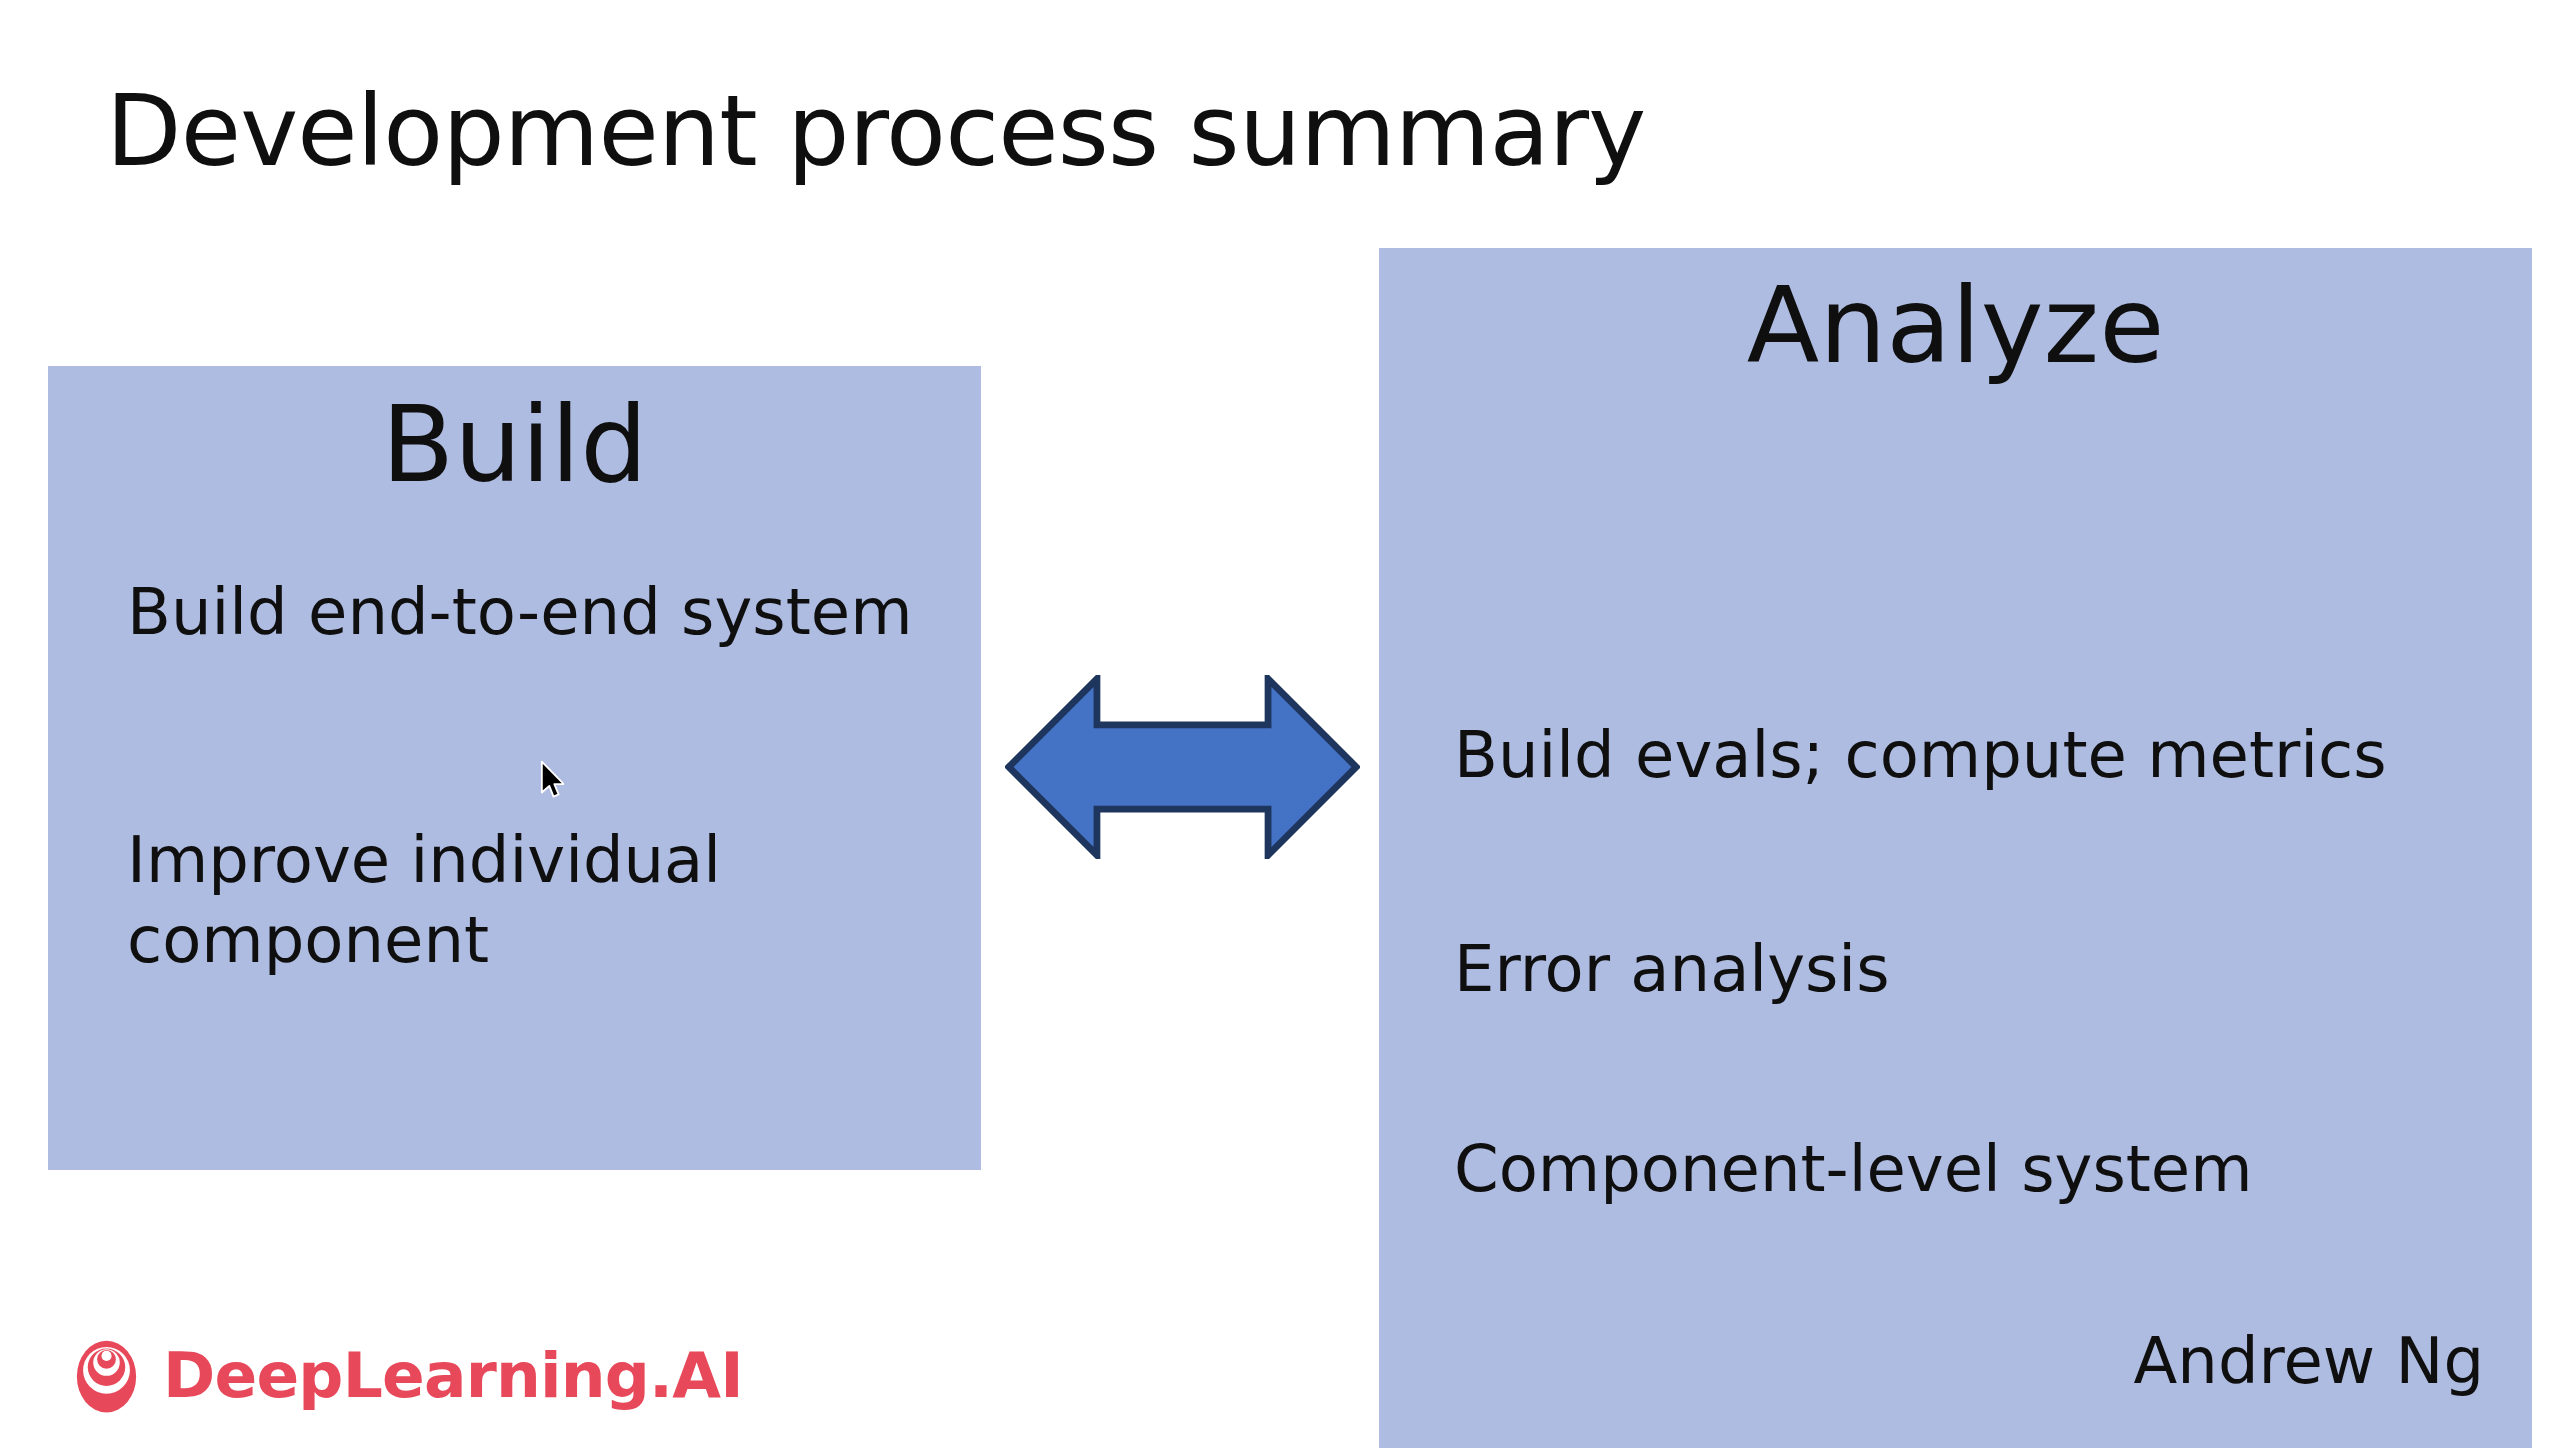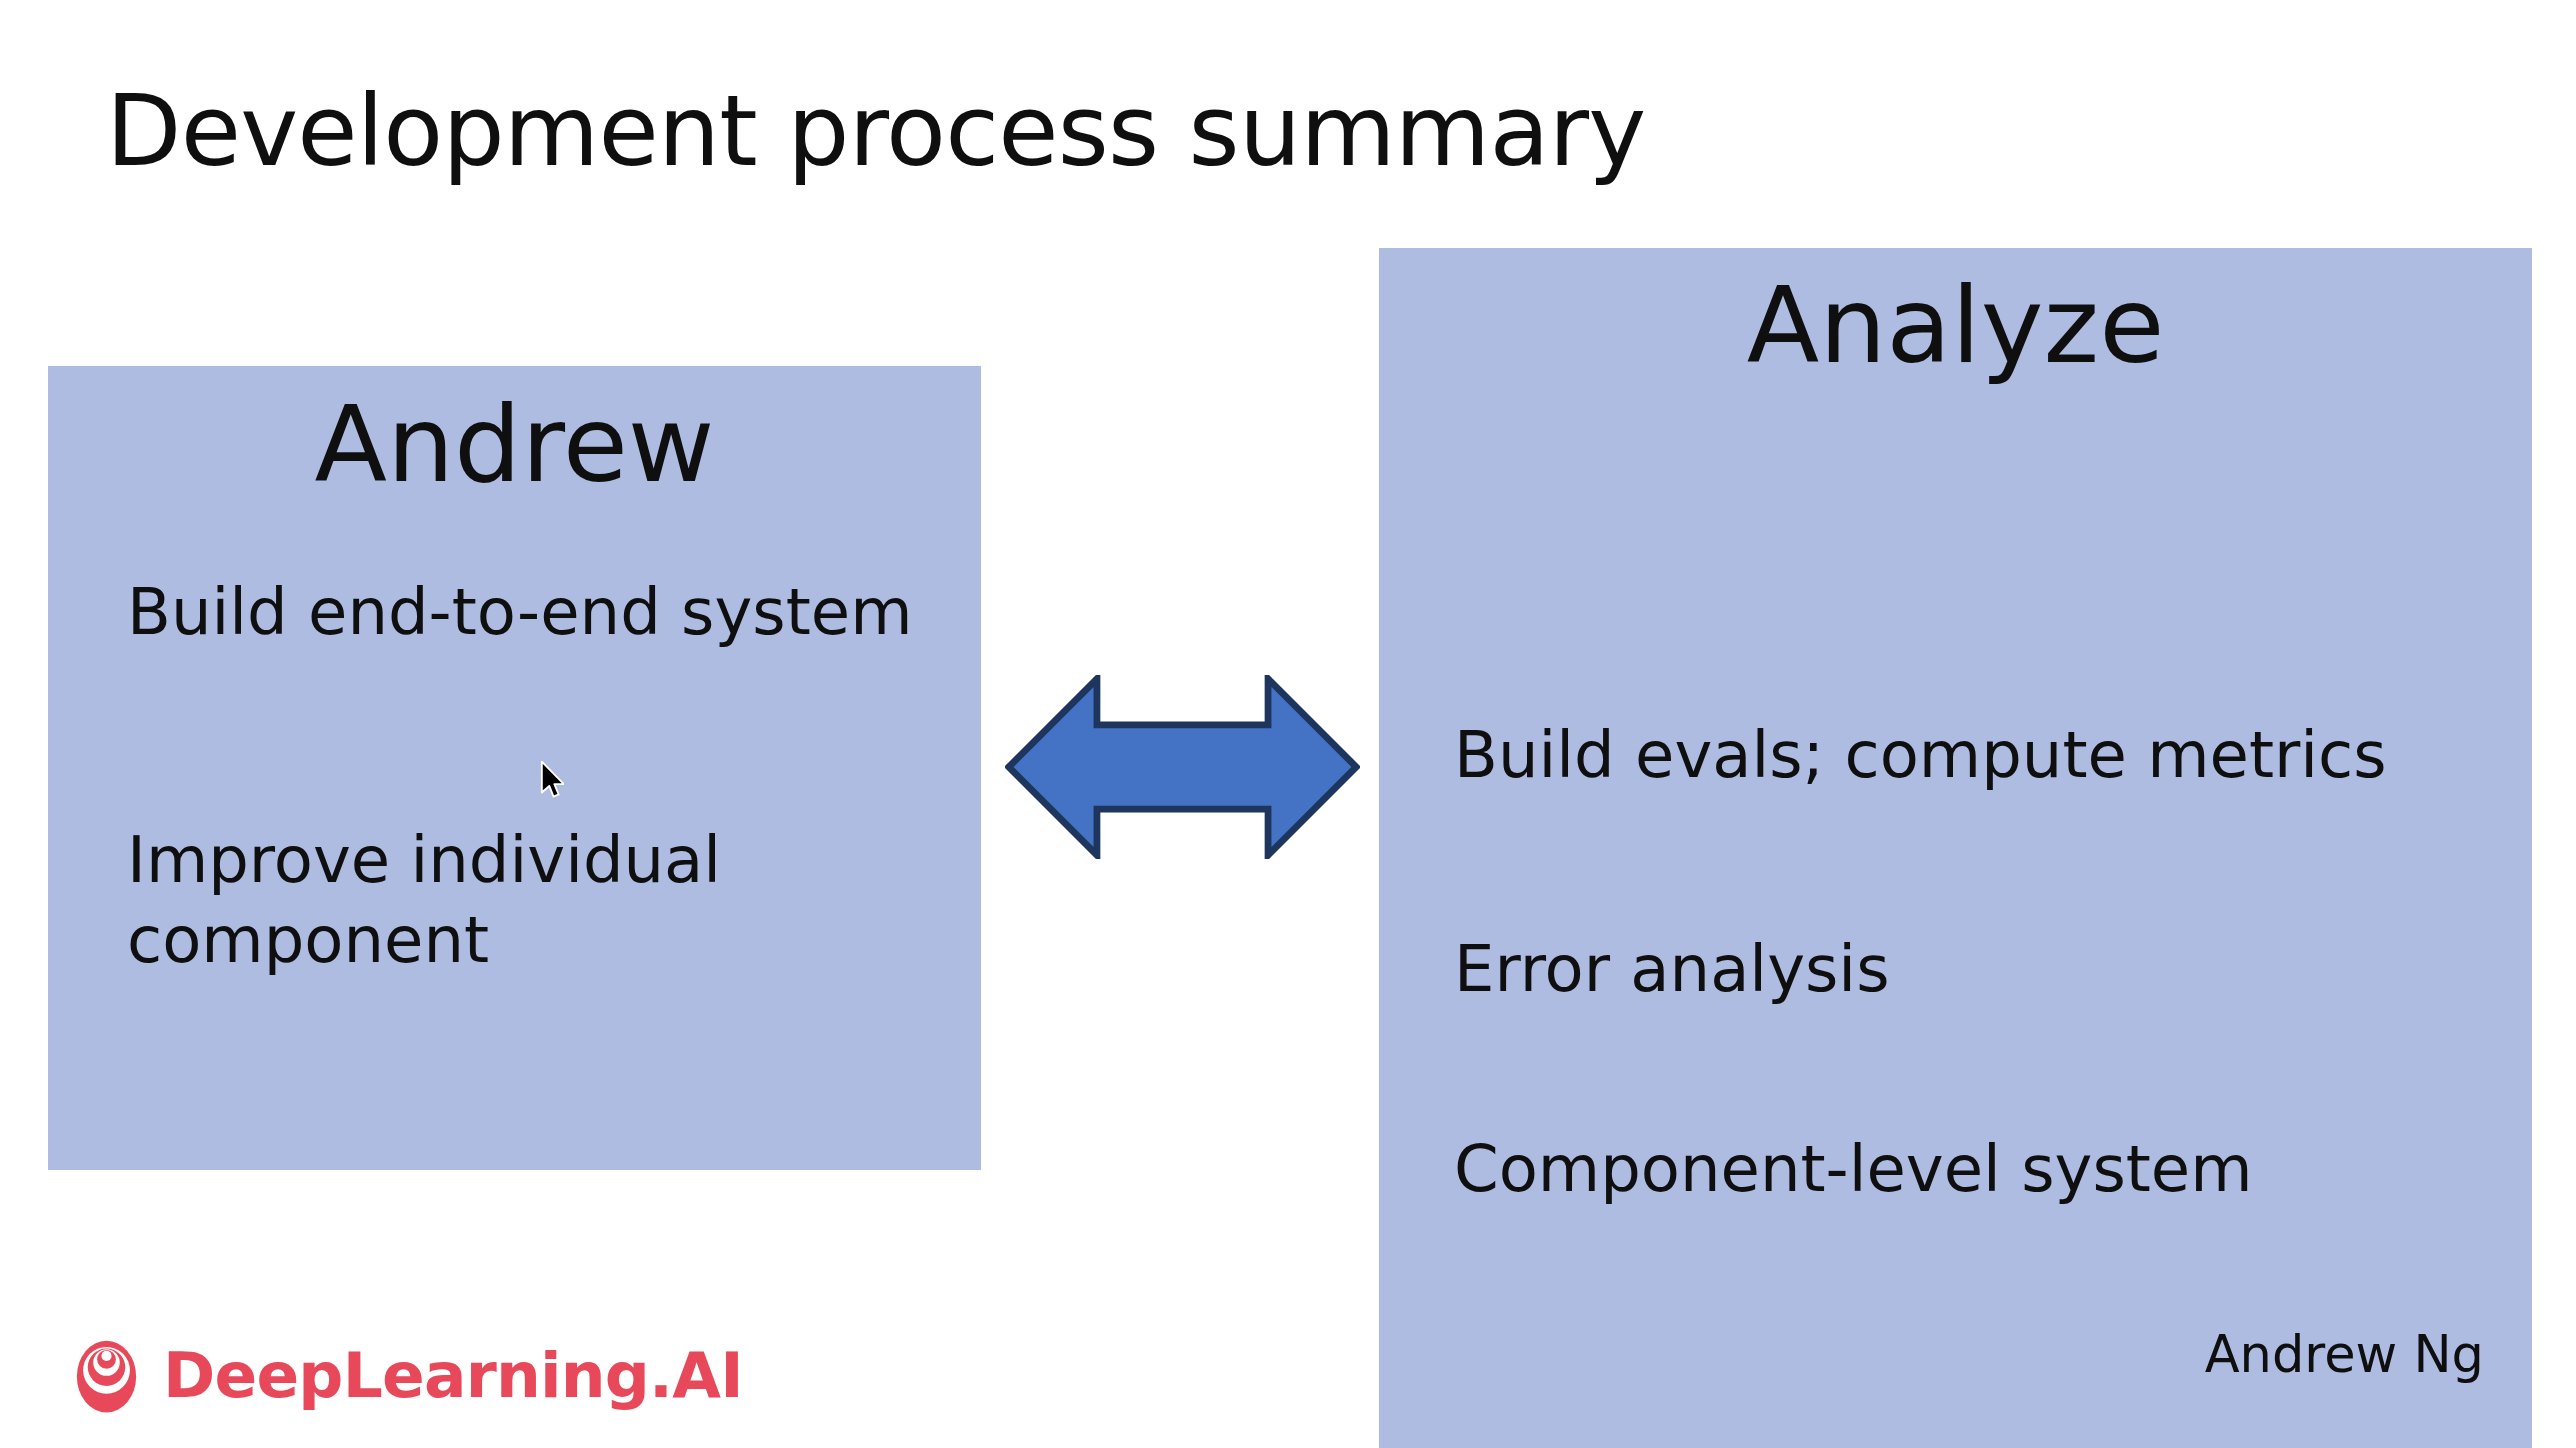--- a/index.html
+++ b/index.html
@@ -64,32 +64,32 @@
     position:absolute;left:75px;top:1335px;height:80px;
     display:flex;align-items:center;gap:25px;
   }
   .logo-mark{width:63px;height:78px;flex:0 0 auto;}
   .brand-text{
     font-size:63px;font-weight:600;color:var(--brand);
     line-height:1;white-space:nowrap;letter-spacing:-0.8px;
   }
   .author{
     position:absolute;right:92px;top:1329px;
-    font-size:51px;font-weight:400;line-height:1;white-space:nowrap;
+    font-size:64px;font-weight:400;line-height:1;white-space:nowrap;
   }
 </style>
 </head>
 <body>
 
 <div class="slide">
 
   <h1 class="title">Development process summary</h1>
 
   <section class="box box-build">
-    <h2 class="box-heading">Andrew</h2>
+    <h2 class="box-heading">Build</h2>
     <p class="item build-item-1">Improve individual component</p>
     <p class="item build-item-0">Build end-to-end system</p>
   </section>
 
   <div class="arrow-wrap">
     <svg viewBox="0 0 471 244" preserveAspectRatio="none" aria-hidden="true">
       <polygon class="arrow-shape" points="5,122 122,5 122,66 349,66 349,5 466,122 349,239 349,178 122,178 122,239"></polygon>
     </svg>
   </div>
 

